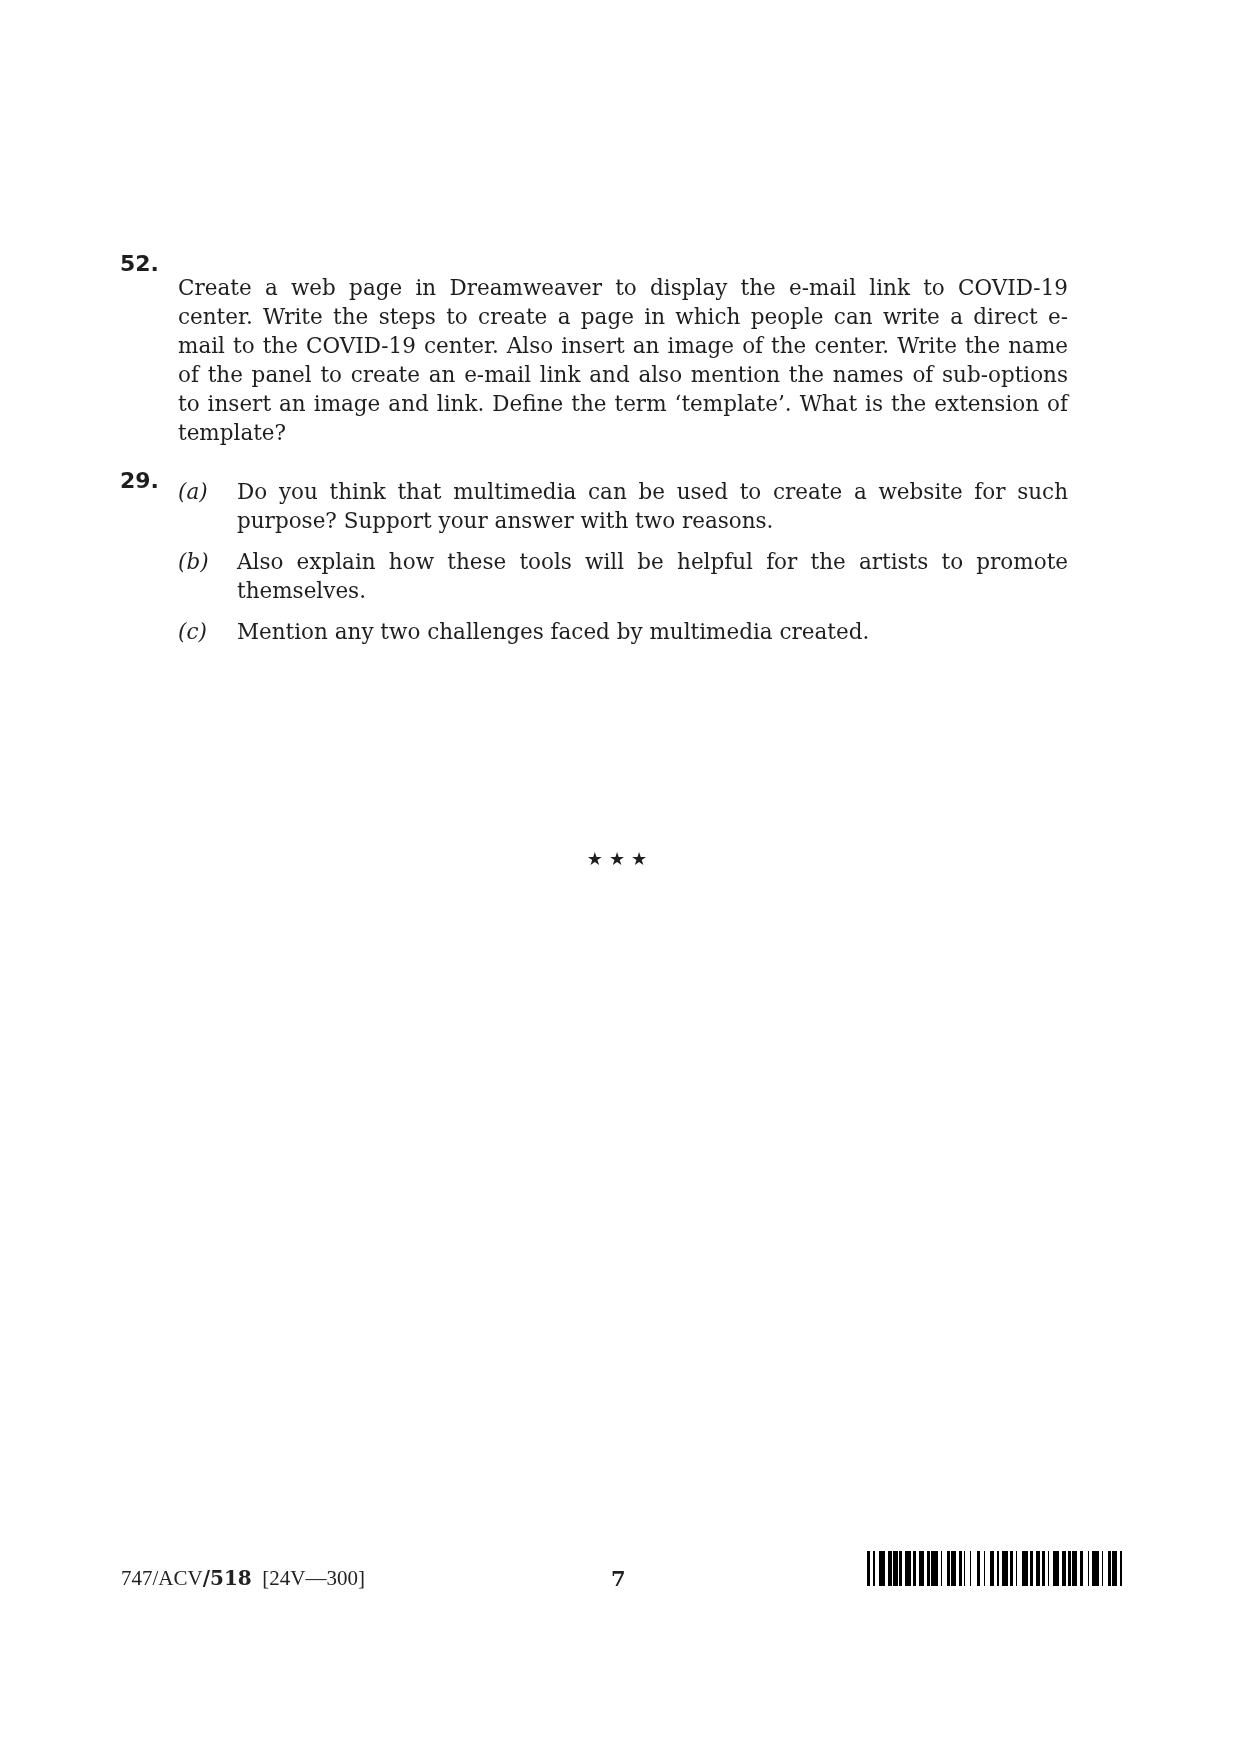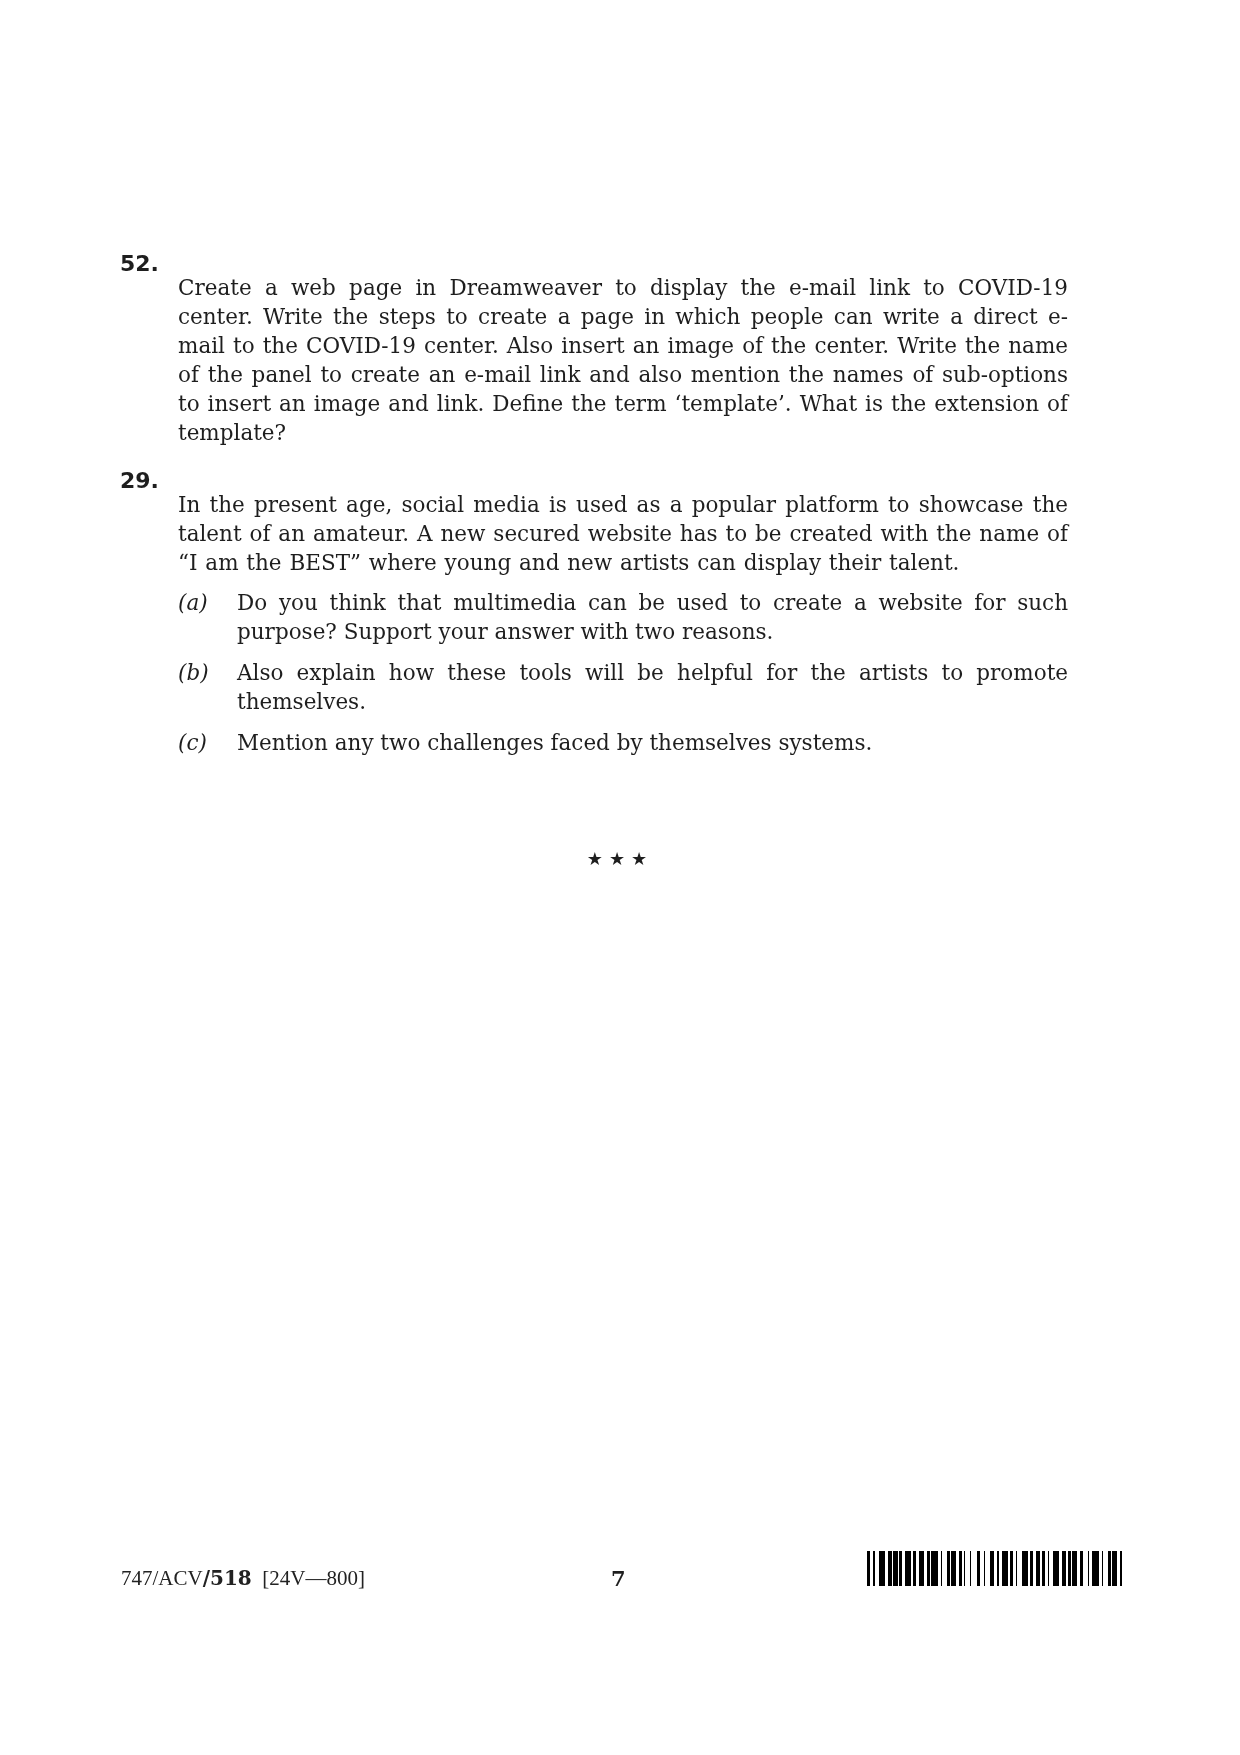--- a/index.html
+++ b/index.html
@@ -52,41 +52,40 @@
 </head>
 <body>
 
 <div class="question" style="top:249px;">
   <span class="q-num">52.</span>
   <div class="q-text">Create a web page in Dreamweaver to display the e-mail link to COVID-19 center. Write the steps to create a page in which people can write a direct e-mail to the COVID-19 center. Also insert an image of the center. Write the name of the panel to create an e-mail link and also mention the names of sub-options to insert an image and link. Define the term ‘template’. What is the extension of template?</div>
 </div>
 
 <div class="question" style="top:466px;">
   <span class="q-num">29.</span>
-  <div class="q-text">In the present age, social media is used as a popular platform to showcase the talent of an amateur. A new secured website has to be created with the name of “I am the BEST” where young and new artists can display their talent.</div>
   <div class="subitems">
     <div class="subitem">
       <span class="sub-label">(a)</span>
       <div class="sub-text">Do you think that multimedia can be used to create a website for such purpose? Support your answer with two reasons.</div>
     </div>
     <div class="subitem">
       <span class="sub-label">(b)</span>
       <div class="sub-text">Also explain how these tools will be helpful for the artists to promote themselves.</div>
     </div>
     <div class="subitem">
       <span class="sub-label">(c)</span>
-      <div class="sub-text">Mention any two challenges faced by themselves systems.</div>
+      <div class="sub-text">Mention any two challenges faced by multimedia created.</div>
     </div>
   </div>
 </div>
 
 <div class="stars">★★★</div>
 
 <div class="footer-code">
-  <span>747/ACV</span><b>/518</b>&nbsp;&nbsp;<span>[24V—800]</span>
+  <span>747/ACV</span><b>/518</b>&nbsp;&nbsp;<span>[24V—300]</span>
 </div>
 
 <div class="footer-page">7</div>
 
 <div class="barcode" id="barcode">
     <span style="width: 3.07692px; background: rgb(0, 0, 0);"></span>
     <span style="width: 3.07692px; background: transparent;"></span>
     <span style="width: 1.53846px; background: rgb(0, 0, 0);"></span>
     <span style="width: 4.61538px; background: transparent;"></span>
     <span style="width: 6.15385px; background: rgb(0, 0, 0);"></span>

